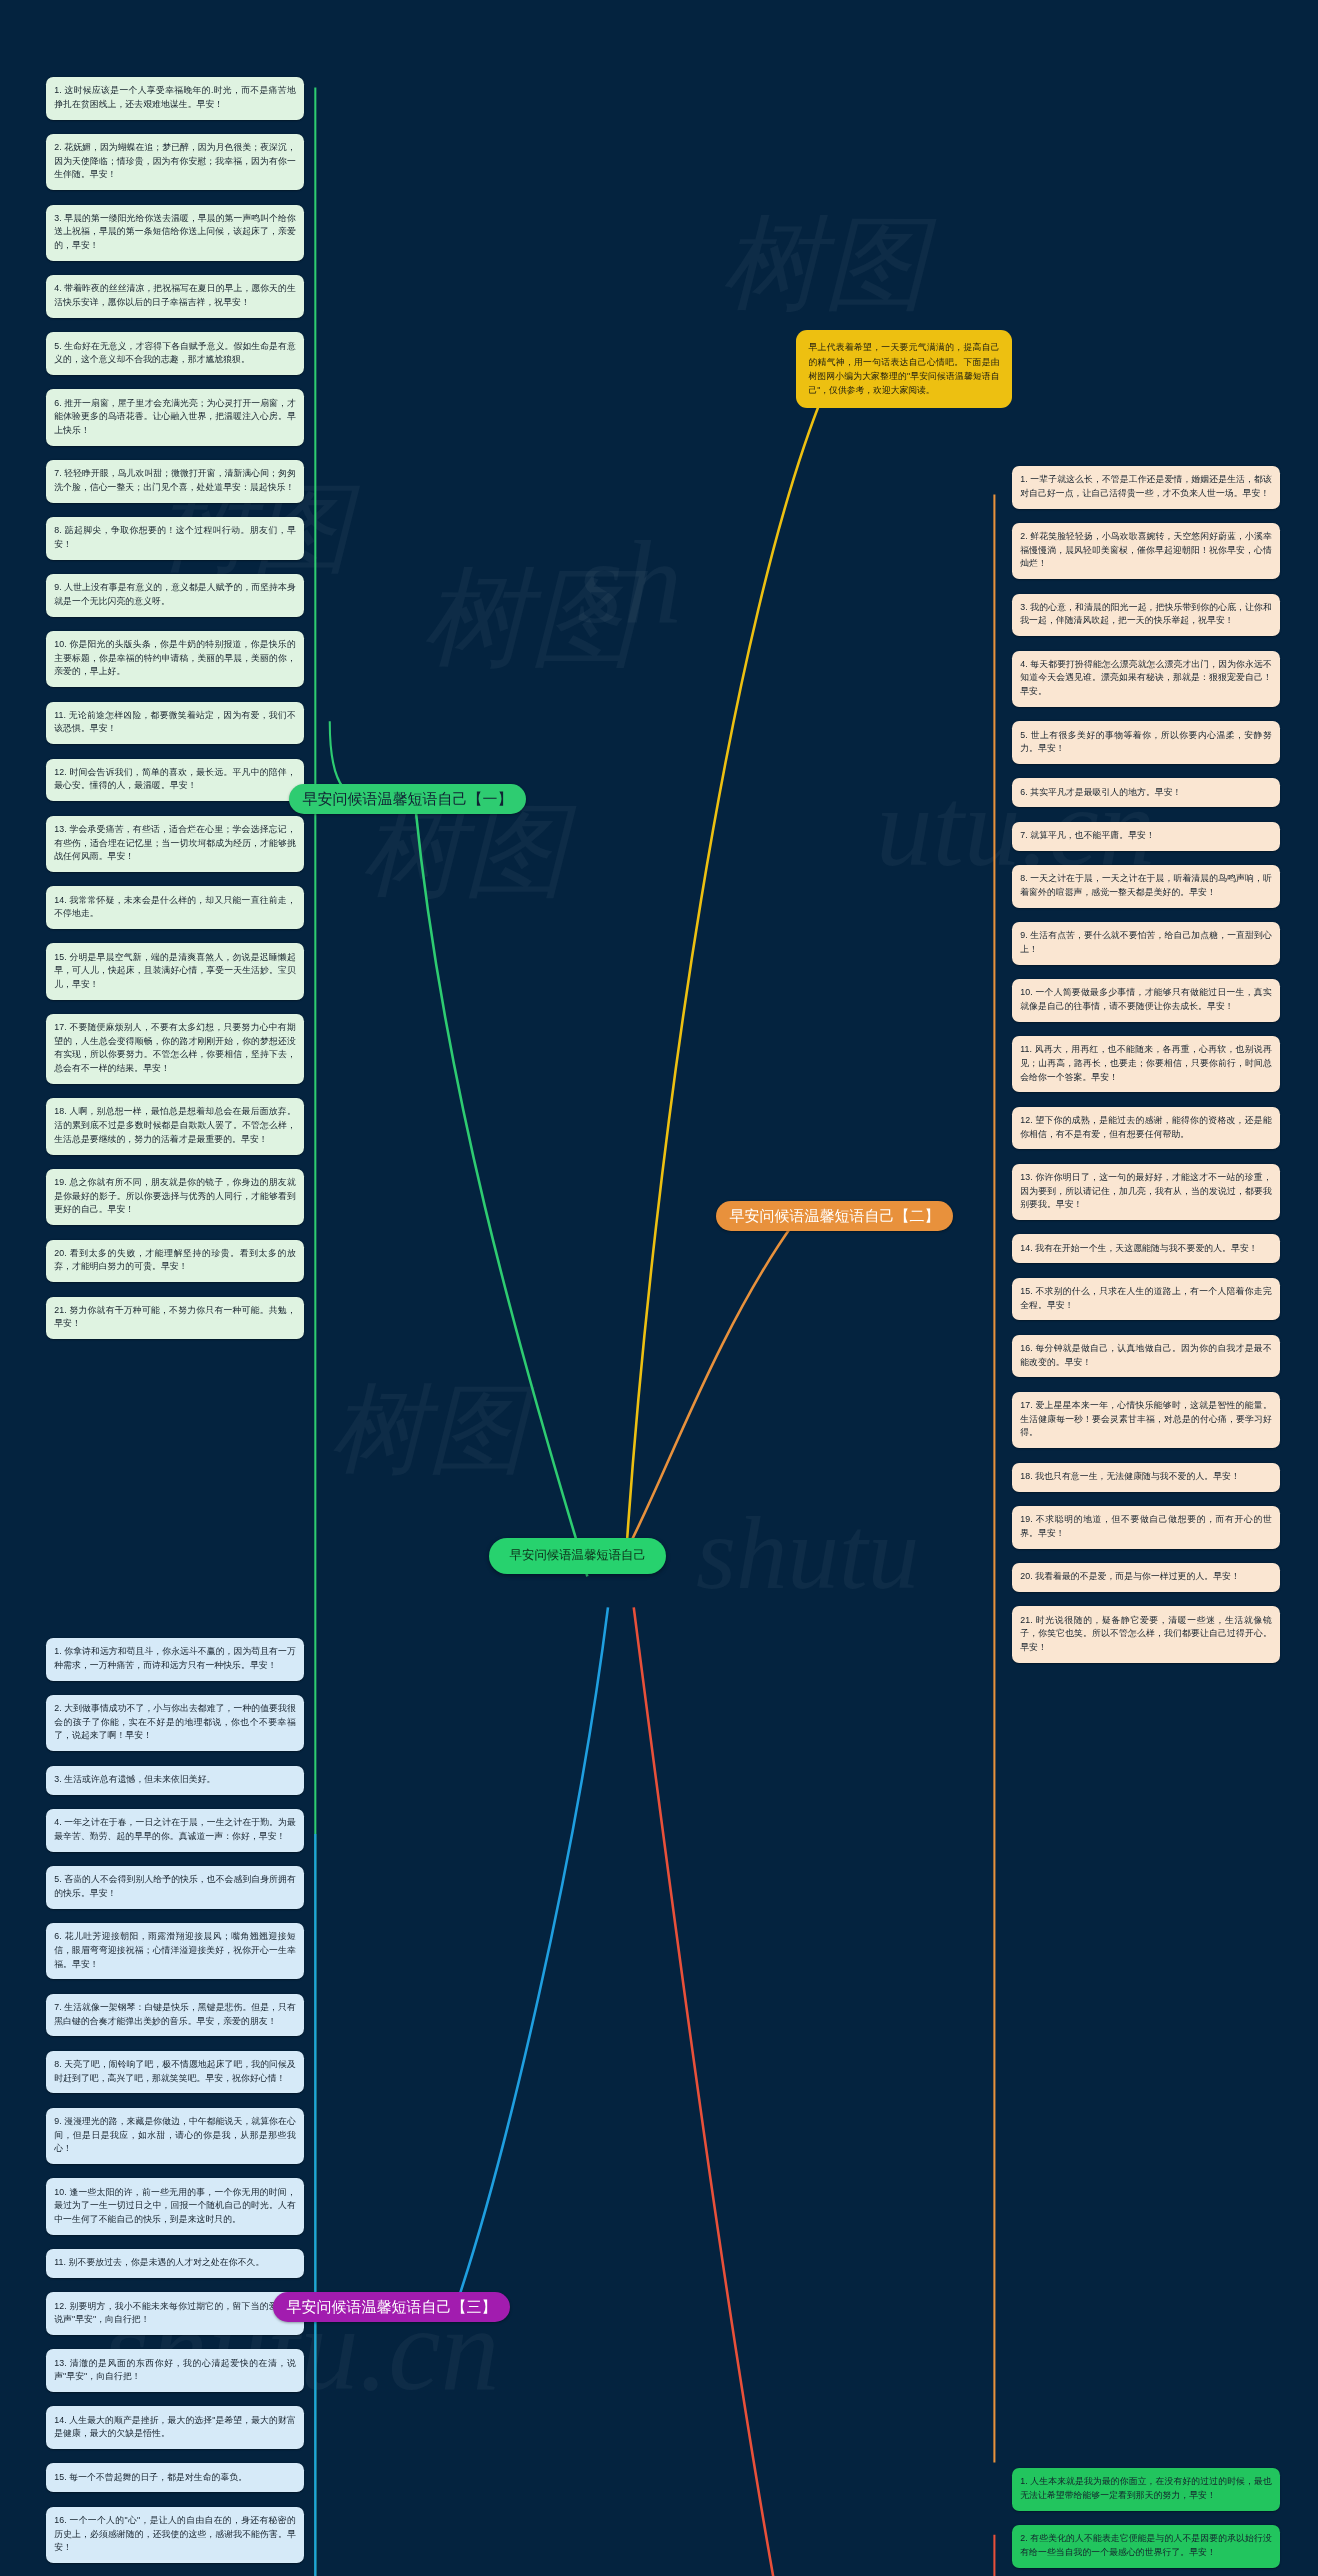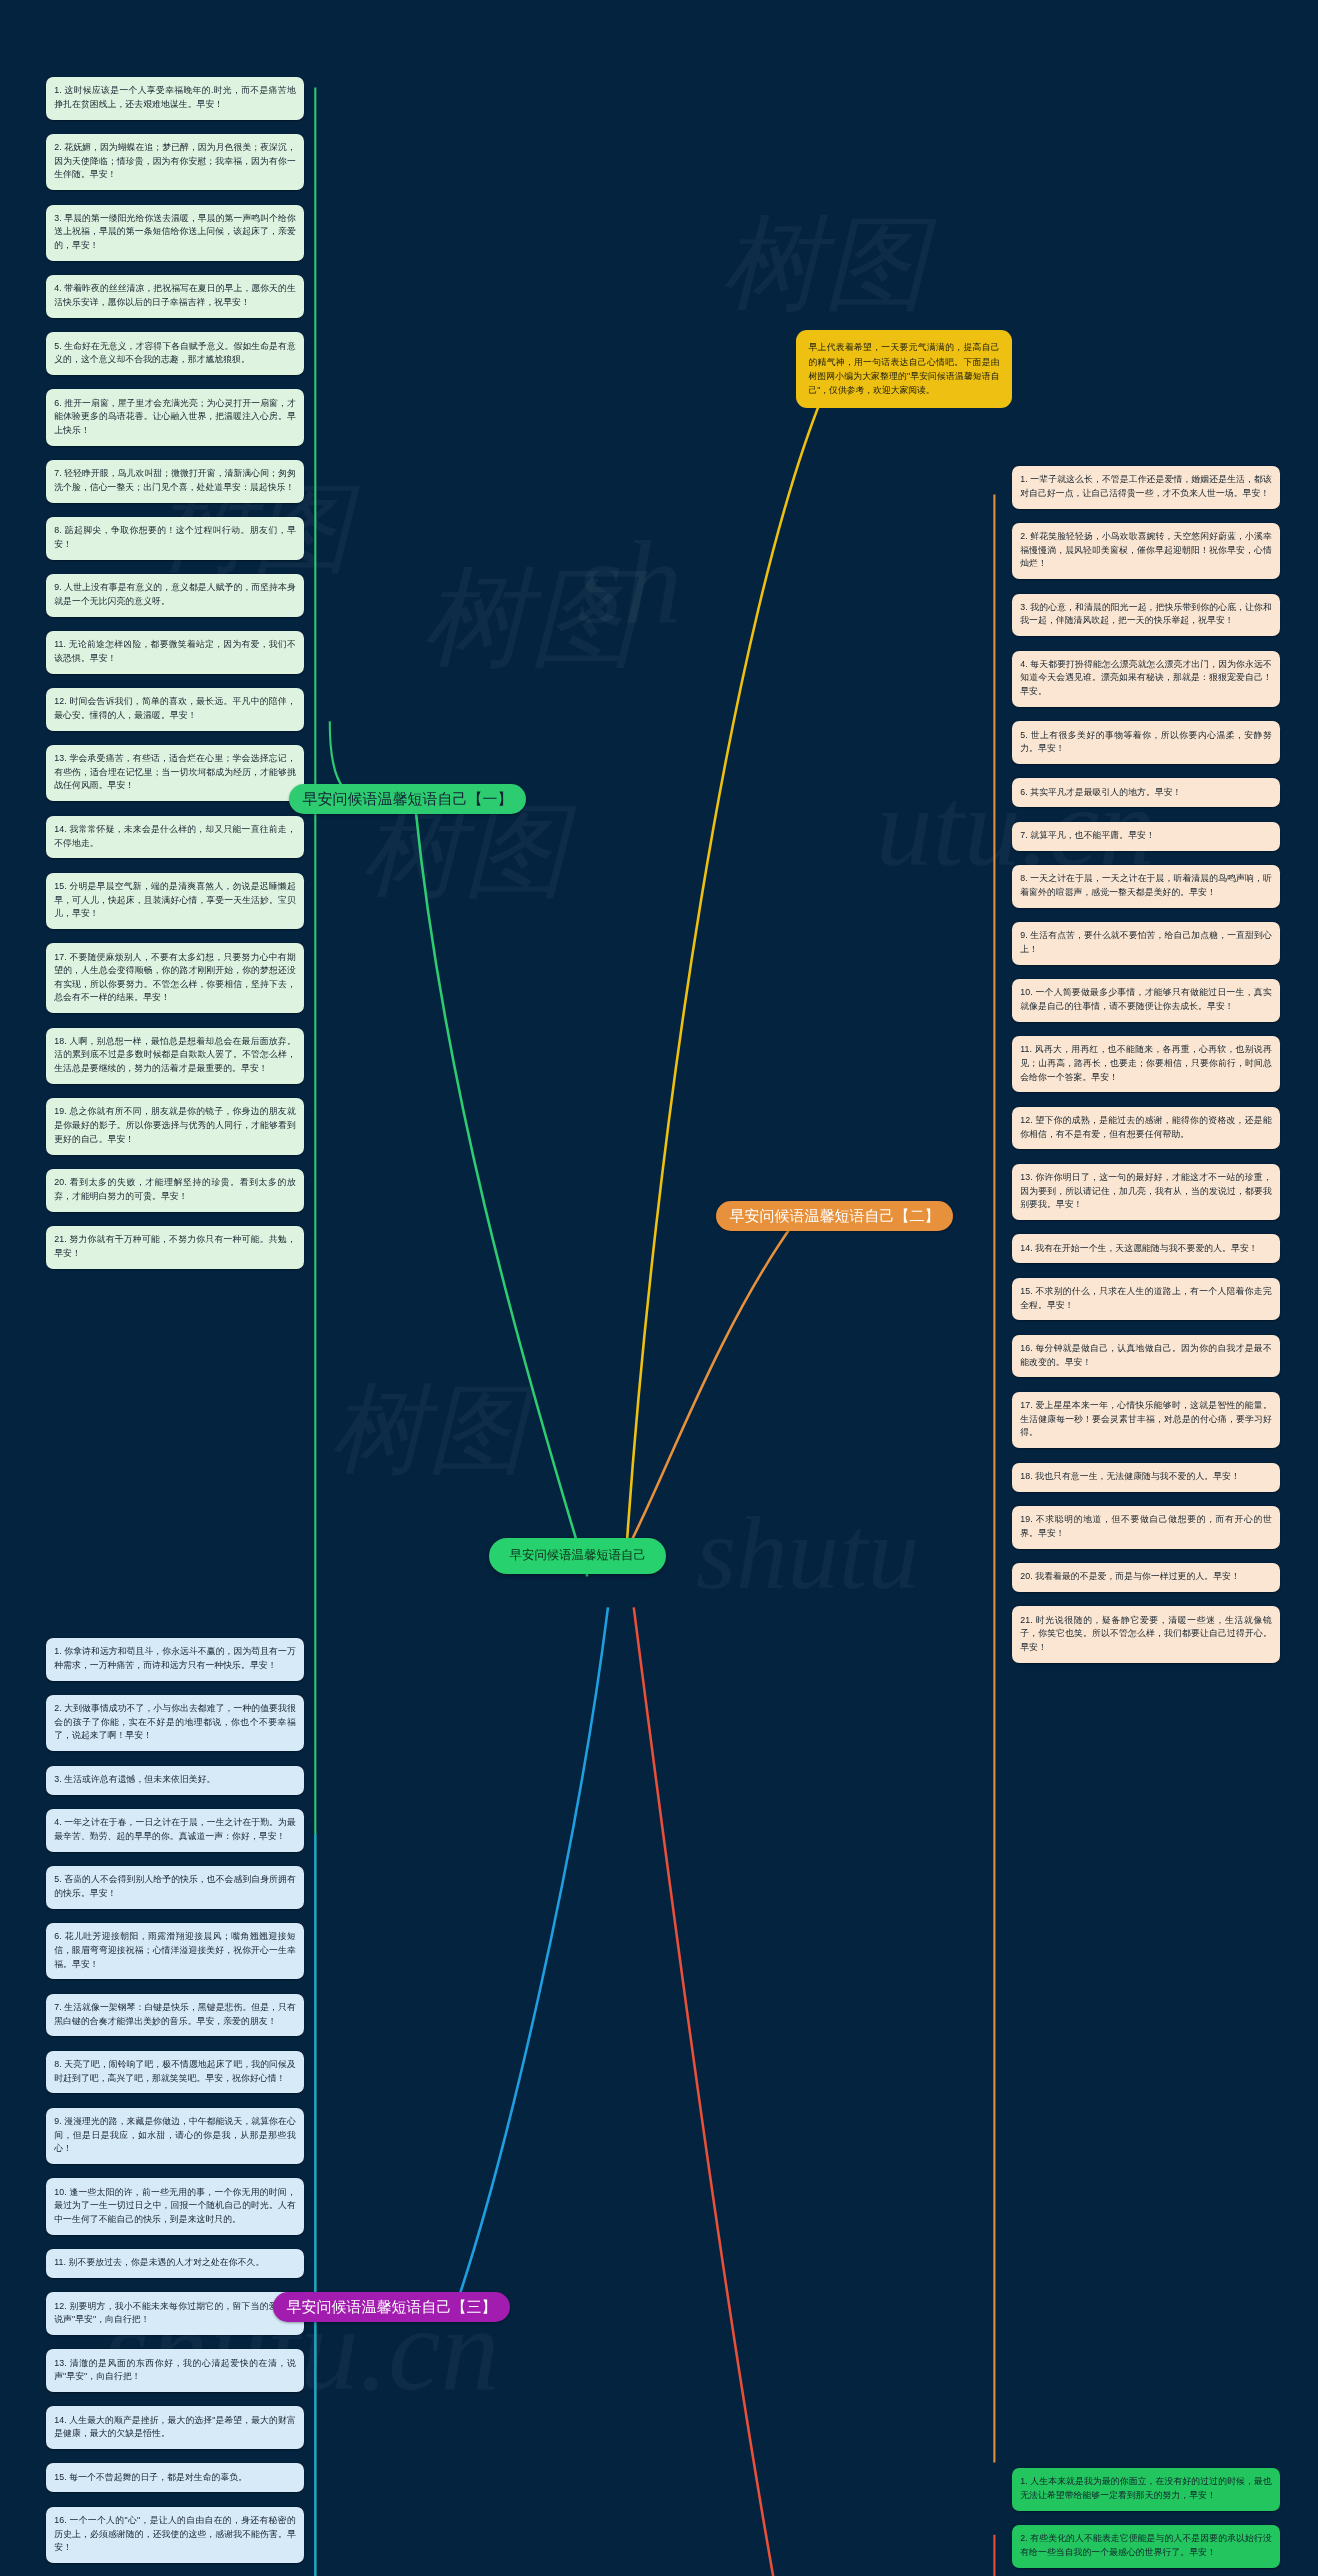--- a/index.html
+++ b/index.html
@@ -138,20 +138,21 @@
   <div class="col" id="col-one" style="left:46px;   top:77px;  width:258px; gap:14.4px;">
       <div class="card green">1. 这时候应该是一个人享受幸福晚年的.时光，而不是痛苦地挣扎在贫困线上，还去艰难地谋生。早安！</div>
       <div class="card green">2. 花妩媚，因为蝴蝶在追；梦已醉，因为月色很美；夜深沉，因为天使降临；情珍贵，因为有你安慰；我幸福，因为有你一生伴随。早安！</div>
       <div class="card green">3. 早晨的第一缕阳光给你送去温暖，早晨的第一声鸣叫个给你送上祝福，早晨的第一条短信给你送上问候，该起床了，亲爱的，早安！</div>
       <div class="card green">4. 带着昨夜的丝丝清凉，把祝福写在夏日的早上，愿你天的生活快乐安详，愿你以后的日子幸福吉祥，祝早安！</div>
       <div class="card green">5. 生命好在无意义，才容得下各自赋予意义。假如生命是有意义的，这个意义却不合我的志趣，那才尴尬狼狈。</div>
       <div class="card green">6. 推开一扇窗，屋子里才会充满光亮；为心灵打开一扇窗，才能体验更多的鸟语花香。让心融入世界，把温暖注入心房。早上快乐！</div>
       <div class="card green">7. 轻轻睁开眼，鸟儿欢叫甜；微微打开窗，清新满心间；匆匆洗个脸，信心一整天；出门见个喜，处处道早安：晨起快乐！</div>
       <div class="card green">8. 踮起脚尖，争取你想要的！这个过程叫行动。朋友们，早安！</div>
       <div class="card green">9. 人世上没有事是有意义的，意义都是人赋予的，而坚持本身就是一个无比闪亮的意义呀。</div>
+      <div class="card green">10. 你是阳光的头版头条，你是牛奶的特别报道，你是快乐的主要标题，你是幸福的特约申请稿，美丽的早晨，美丽的你，亲爱的，早上好。</div>
       <div class="card green">11. 无论前途怎样凶险，都要微笑着站定，因为有爱，我们不该恐惧。早安！</div>
       <div class="card green">12. 时间会告诉我们，简单的喜欢，最长远。平凡中的陪伴，最心安。懂得的人，最温暖。早安！</div>
       <div class="card green">13. 学会承受痛苦，有些话，适合烂在心里；学会选择忘记，有些伤，适合埋在记忆里；当一切坎坷都成为经历，才能够挑战任何风雨。早安！</div>
       <div class="card green">14. 我常常怀疑，未来会是什么样的，却又只能一直往前走，不停地走。</div>
       <div class="card green">15. 分明是早晨空气新，端的是清爽喜煞人，勿说是迟睡懒起早，可人儿，快起床，且装满好心情，享受一天生活妙。宝贝儿，早安！</div>
       <div class="card green">17. 不要随便麻烦别人，不要有太多幻想，只要努力心中有期望的，人生总会变得顺畅，你的路才刚刚开始，你的梦想还没有实现，所以你要努力。不管怎么样，你要相信，坚持下去，总会有不一样的结果。早安！</div>
       <div class="card green">18. 人啊，别总想一样，最怕总是想着却总会在最后面放弃。活的累到底不过是多数时候都是自欺欺人罢了。不管怎么样，生活总是要继续的，努力的活着才是最重要的。早安！</div>
       <div class="card green">19. 总之你就有所不同，朋友就是你的镜子，你身边的朋友就是你最好的影子。所以你要选择与优秀的人同行，才能够看到更好的自己。早安！</div>
       <div class="card green">20. 看到太多的失败，才能理解坚持的珍贵。看到太多的放弃，才能明白努力的可贵。早安！</div>
       <div class="card green">21. 努力你就有千万种可能，不努力你只有一种可能。共勉，早安！</div>

